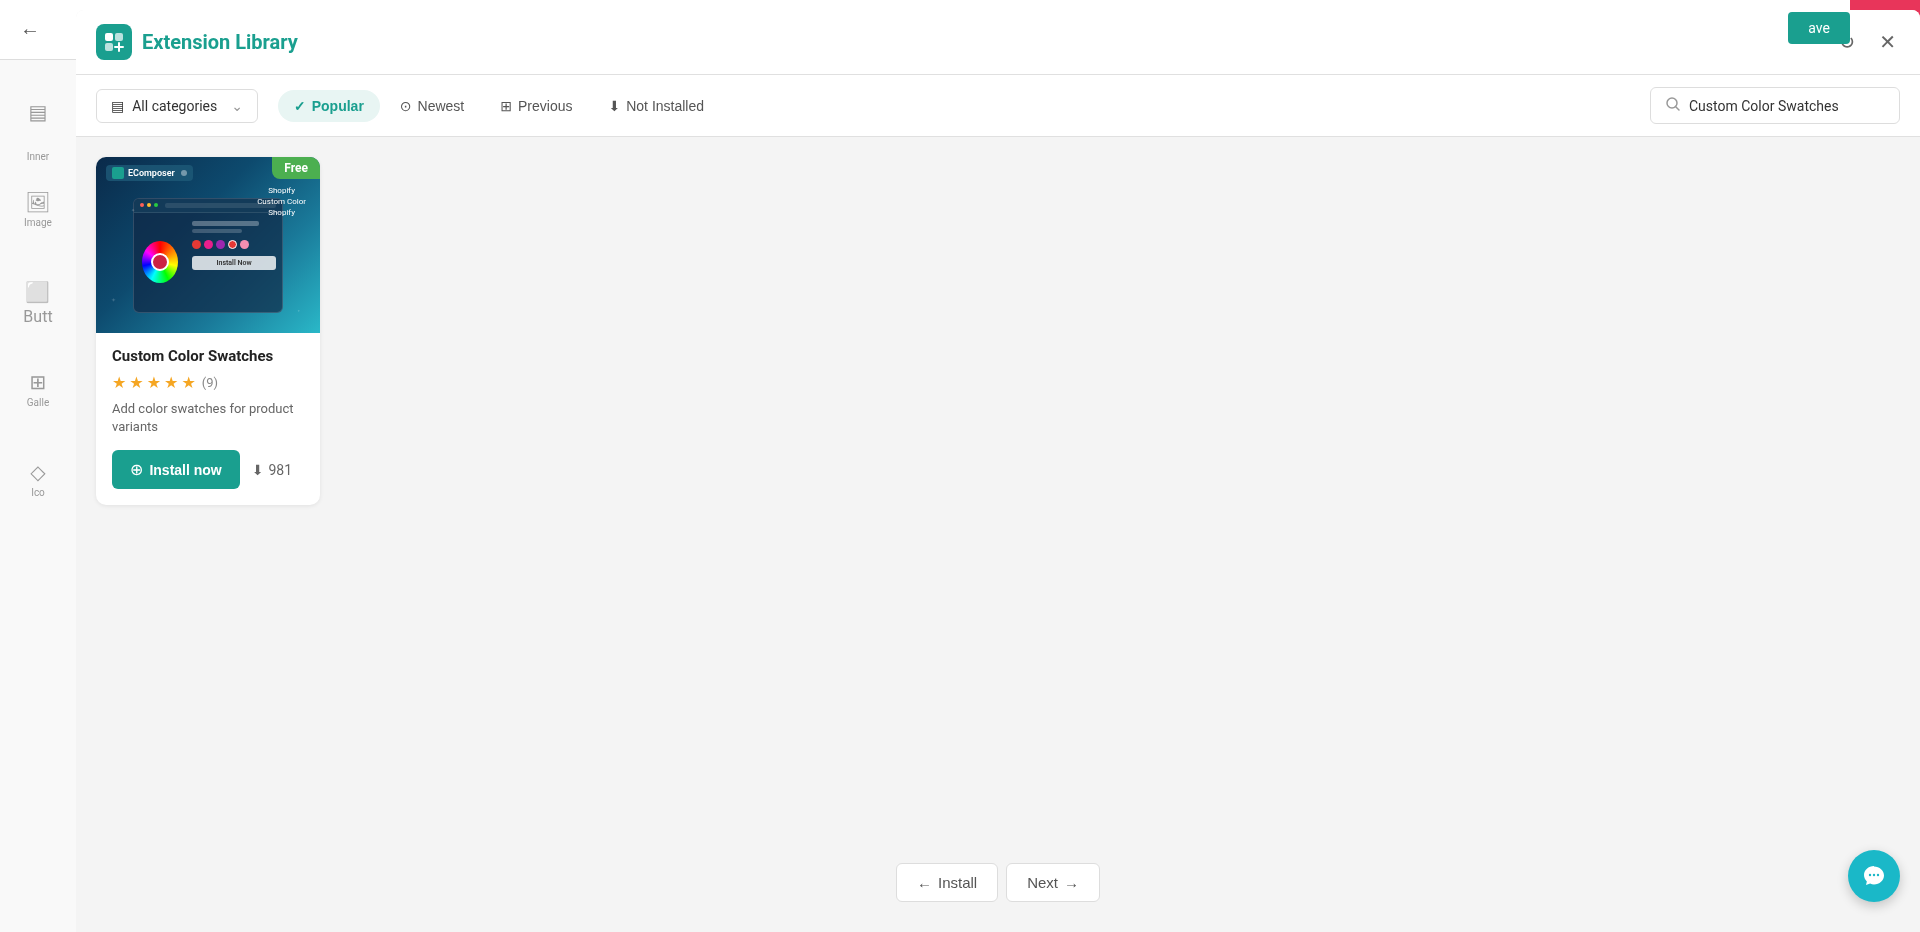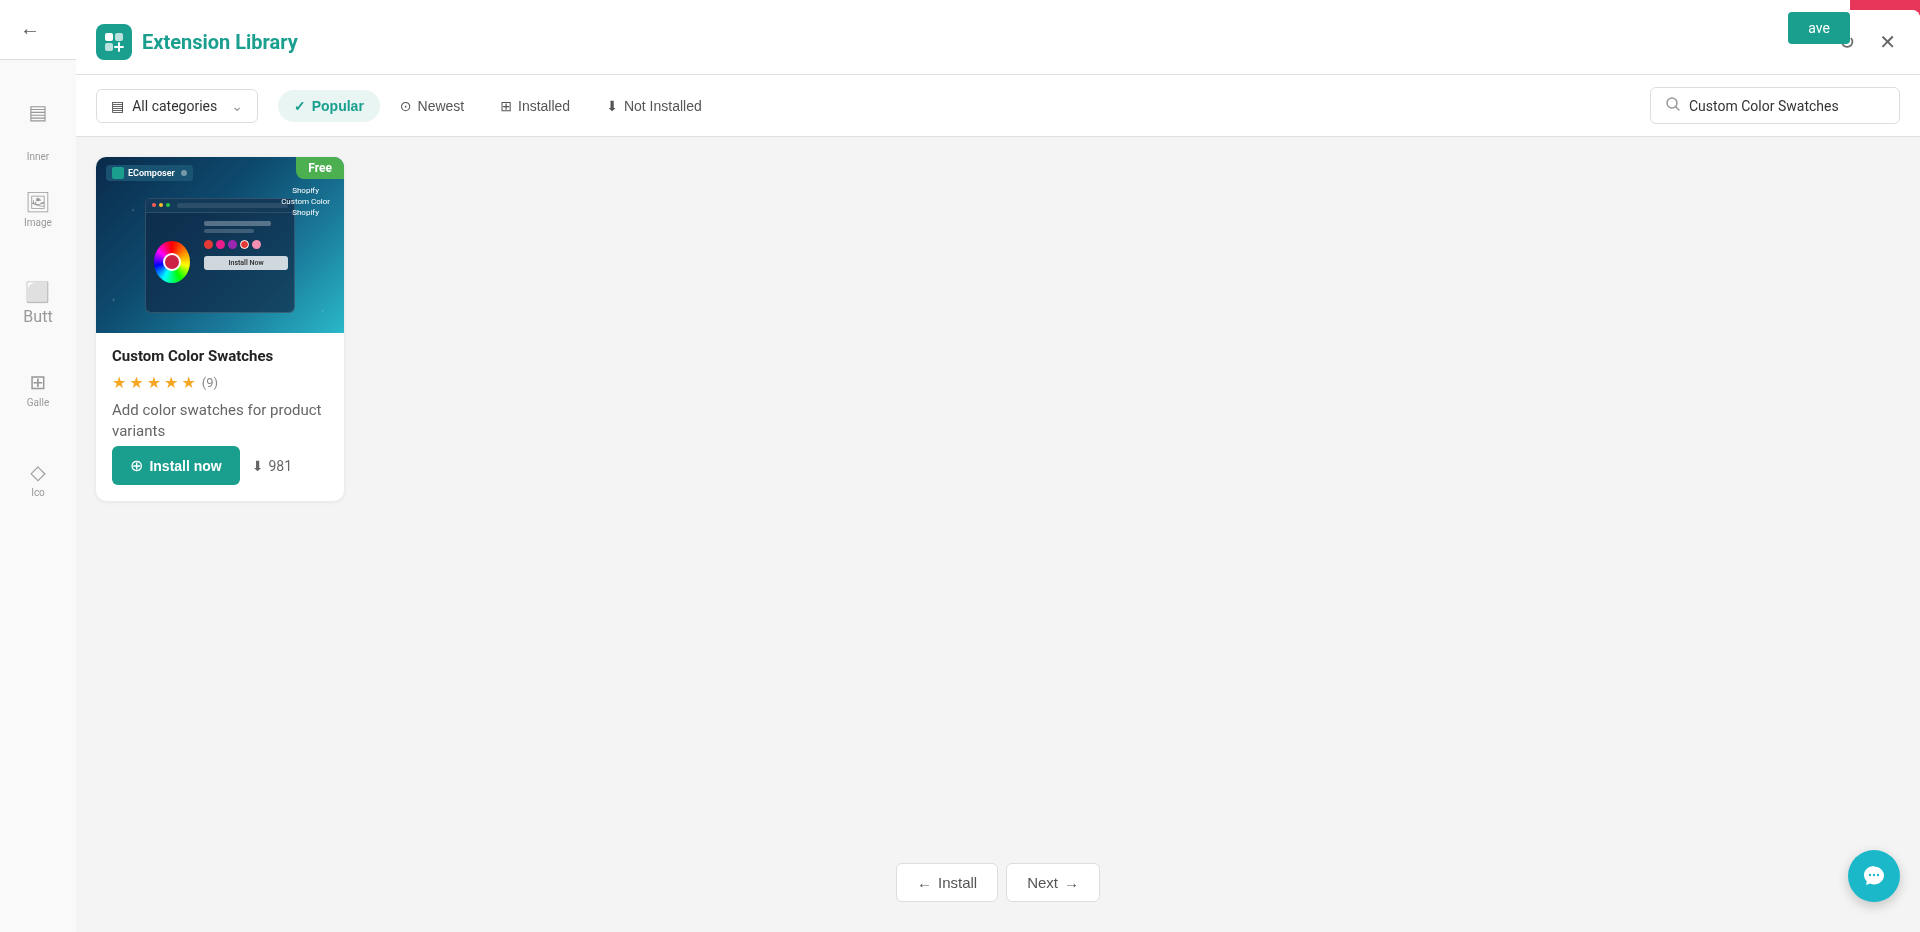--- a/index.html
+++ b/index.html
@@ -190,21 +190,21 @@
       flex-wrap: wrap;
       gap: 20px;
       align-content: flex-start;
     }
 
     
     .extension-card {
       background: #fff;
       border-radius: 10px;
       overflow: hidden;
-      width: 248px;
+      width: 224px;
       box-shadow: 0 1px 4px rgba(0,0,0,0.08);
       cursor: pointer;
       transition: box-shadow 0.2s;
     }
 
     .card-image {
       width: 100%;
       height: 176px;
       background: linear-gradient(135deg, #0a2a4a 0%, #0d4a6e 40%, #1a7a9a 70%, #2ab8c8 100%);
       position: relative;
@@ -250,23 +250,23 @@
       font-size: 16px;
     }
 
     .review-count {
       color: #888;
       font-size: 13px;
       margin-left: 3px;
     }
 
     .card-description {
-      font-size: 15px;
+      font-size: 13px;
       color: #666;
-      margin-bottom: 4px;
+      margin-bottom: 14px;
       line-height: 1.4;
     }
 
     .card-actions {
       display: flex;
       align-items: center;
       gap: 12px;
     }
 
     .install-btn {
@@ -479,21 +479,21 @@
       <button class="filter-tab active">
         <span style="color:#1a9f8f;">✓</span>
         <span>Popular</span>
       </button>
       <button class="filter-tab">
         <span>⊙</span>
         <span>Newest</span>
       </button>
       <button class="filter-tab">
         <span>⊞</span>
-        <span>Installed</span>
+        <span>Previous</span>
       </button>
       <button class="filter-tab">
         <span>⬇</span>
         <span>Not Installed</span>
       </button>
     </div>
 
     <div class="search-box">
       <span class="search-icon-svg">
         <svg width="16" height="16" viewBox="0 0 16 16" fill="none">

